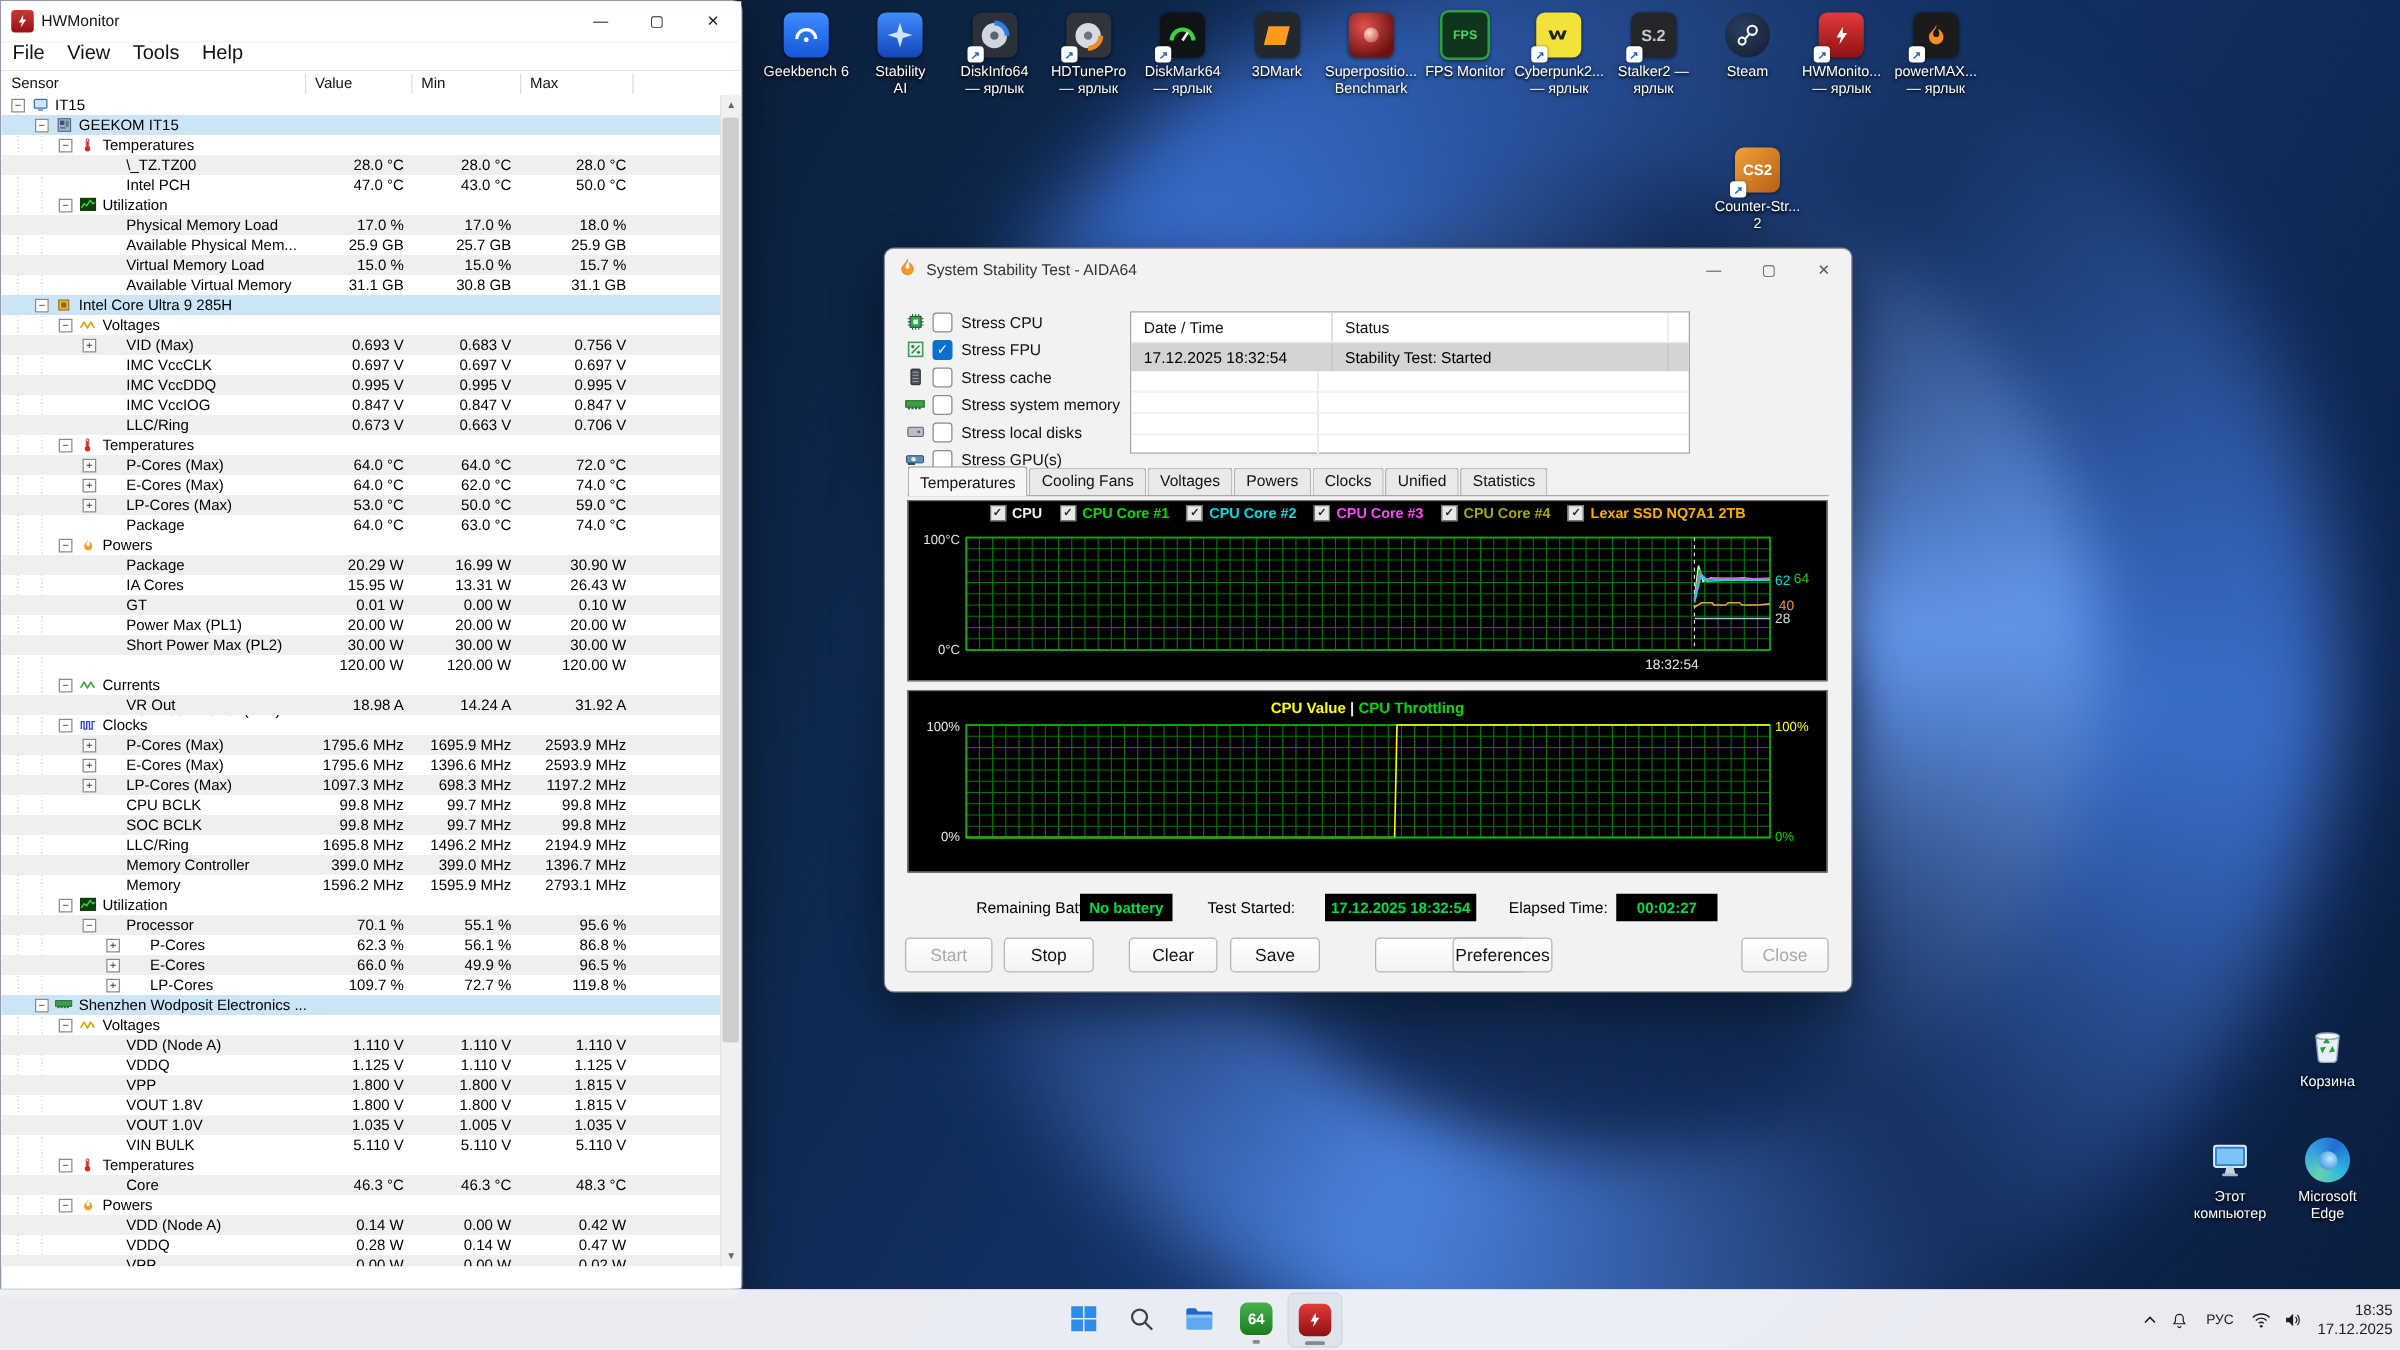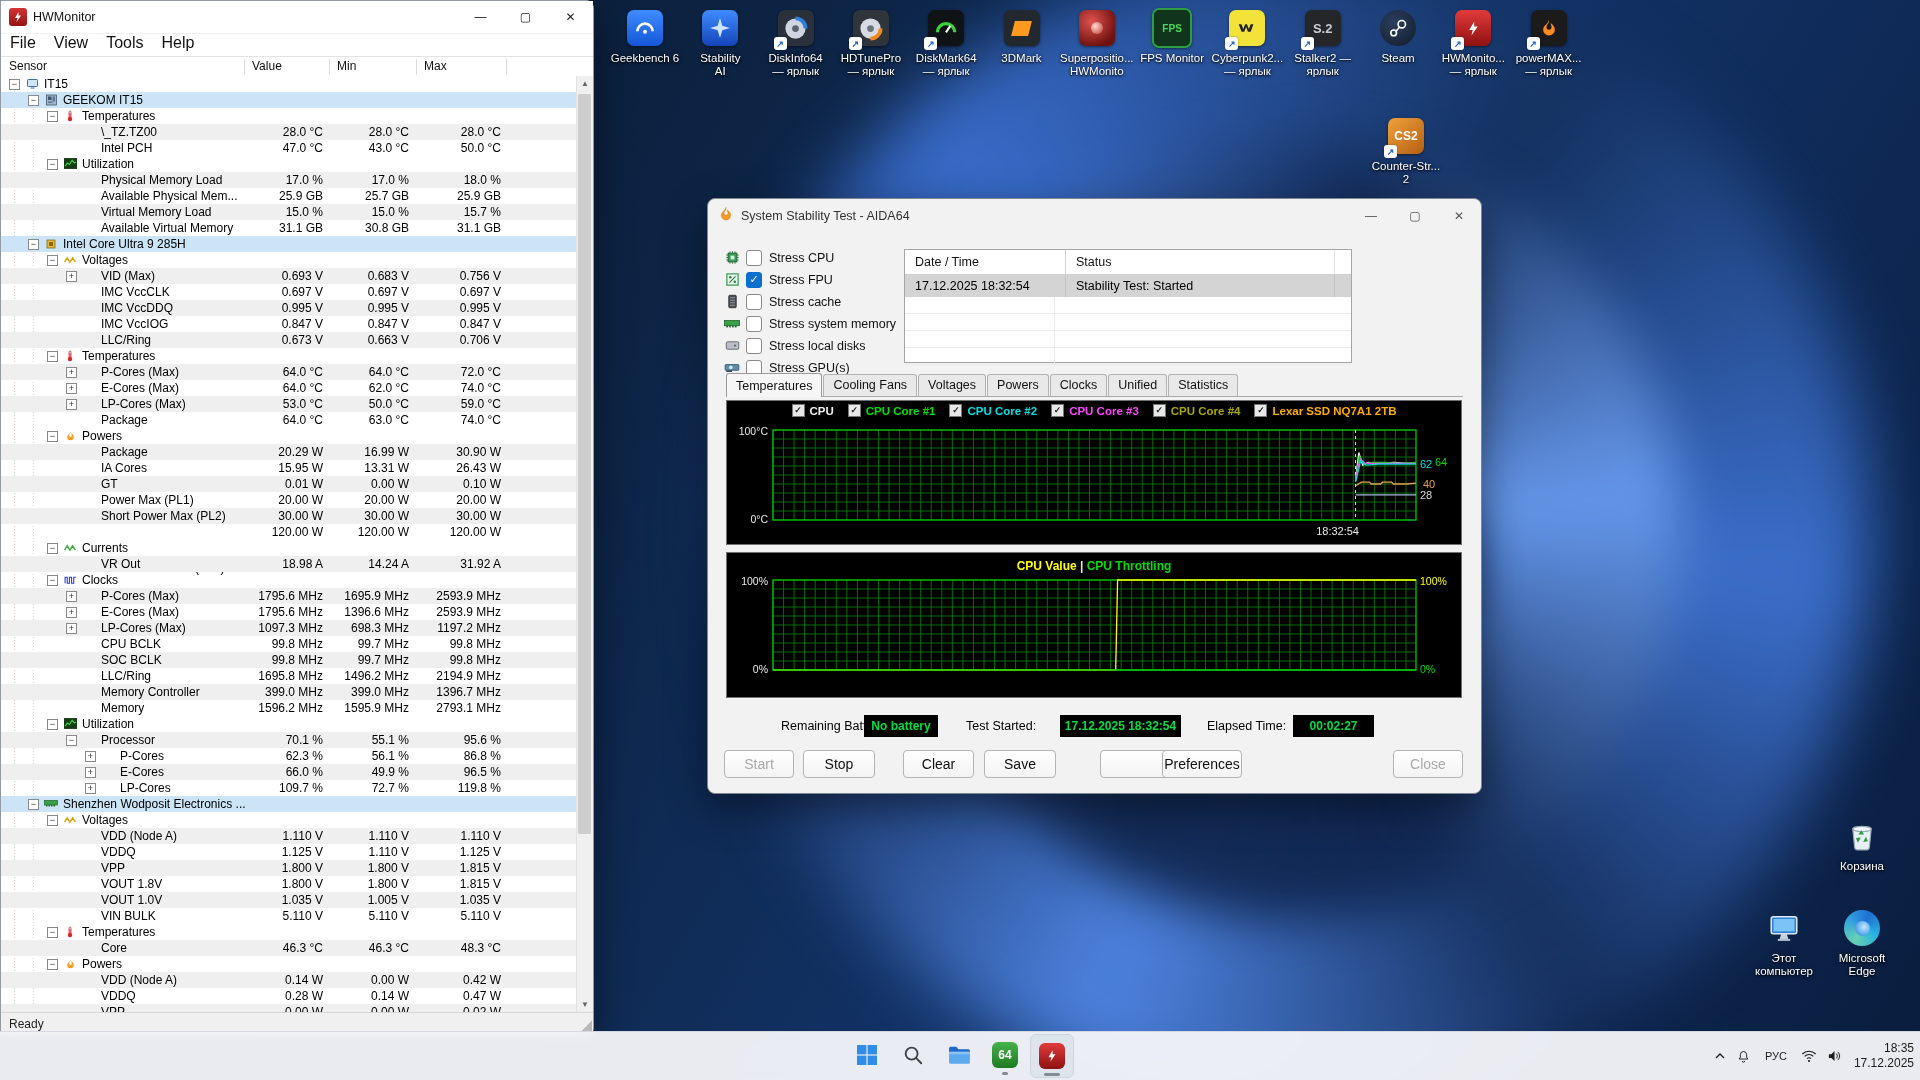--- a/index.html
+++ b/index.html
@@ -203,21 +203,21 @@
       </div>
     </div>
     <div class="dico" style="left: 1050.8px; top: 8px;">
       <div class="icw">
         <div class="ic" style="background:radial-gradient(circle at 35% 32%,#e0524d,#6e120f 75%)">
           <div style="width:12px;height:12px;border-radius:50%;background:radial-gradient(circle at 35% 35%,#ffd9d0,#c03a30)"></div>
         </div>
       </div>
       <div class="dlabel">
         <div>Superpositio...</div>
-        <div>HWMonito</div>
+        <div>Benchmark</div>
       </div>
     </div>
     <div class="dico" style="left: 1126.1px; top: 8px;">
       <div class="icw">
         <div class="ic" style="background:#10351c;border:2px solid #2f9e43;color:#45d95c;font:bold 10px 'Liberation Sans',sans-serif">FPS</div>
       </div>
       <div class="dlabel">
         <div>FPS Monitor</div>
       </div>
     </div>
@@ -792,24 +792,20 @@
         <span class="lbl" style="left: 100px;">VPP</span>
         <span class="cv c1">0.00 W</span>
         <span class="cv c2">0.00 W</span>
         <span class="cv c3">0.02 W</span>
       </div>
     </div>
   <div class="hw-scroll">
     <span class="arr" style="top:0">▲</span>
     <span class="thumb"></span>
     <span class="arr" style="bottom:0">▼</span>
-  </div>
-  <div class="hw-status">
-    <span>Ready</span>
-    <span class="grip"></span>
   </div>
 </div>
 
 <div class="win" id="aida">
   <div class="a-title">
     <span>
       <svg width="16" height="16" viewBox="0 0 24 24">
           <path d="M12 2c1 4-3 5-3 9a3 3 0 0 0 6 0c0-2-1-3-1-5 3 2 5 5 5 8a7 7 0 0 1-14 0c0-5 6-7 7-12z" fill="#f59a23" stroke="#c96a00" stroke-width=".6"></path>
         </svg>
     </span>

